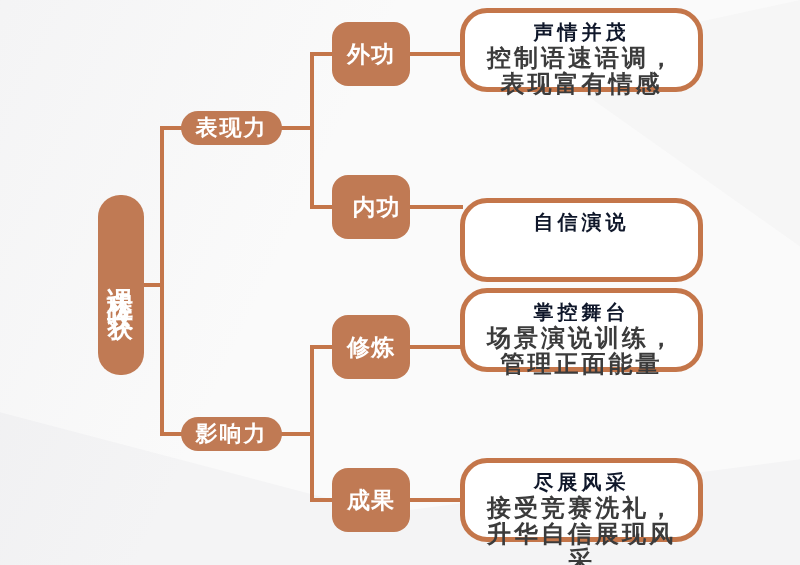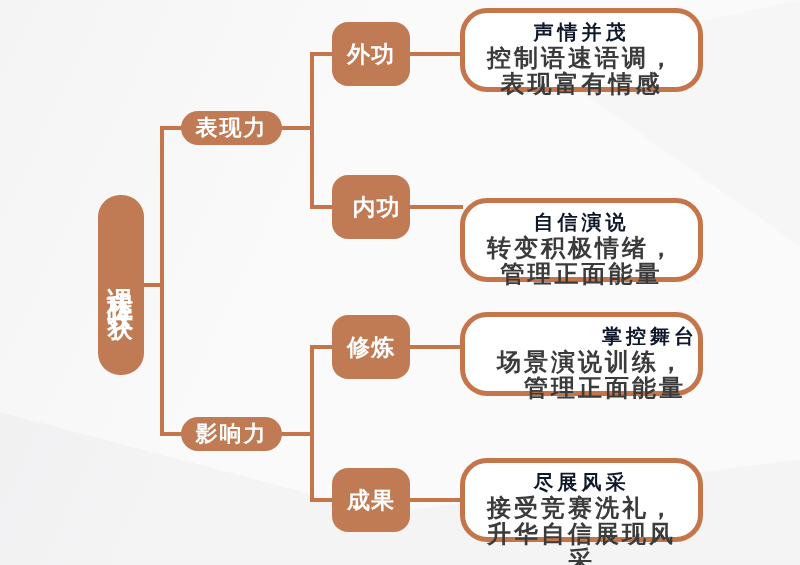--- a/index.html
+++ b/index.html
@@ -133,24 +133,23 @@
   <div class="node sub-node" style="left:332px; top:315px;">修炼</div>
   <div class="node sub-node" style="left:332px; top:468px;">成果</div>
 
   <div class="card" style="top:8px;">
     <div class="card-title">声情并茂</div>
     <div class="card-body">控制语速语调，表现富有情感</div>
   </div>
 
   <div class="card" style="top:150px;margin-top:48px;">
     <div class="card-title">自信演说</div>
-    <div class="card-body">转变积极情绪，管理正面能量</div>
   </div>
 
-  <div class="card" style="top:312px;text-align:right;">
+  <div class="card" style="top:288px;">
     <div class="card-title">掌控舞台</div>
     <div class="card-body">场景演说训练，管理正面能量</div>
   </div>
 
   <div class="card" style="top:458px;">
     <div class="card-title">尽展风采</div>
     <div class="card-body">接受竞赛洗礼，升华自信展现风采</div>
   </div>
 
 </div>

